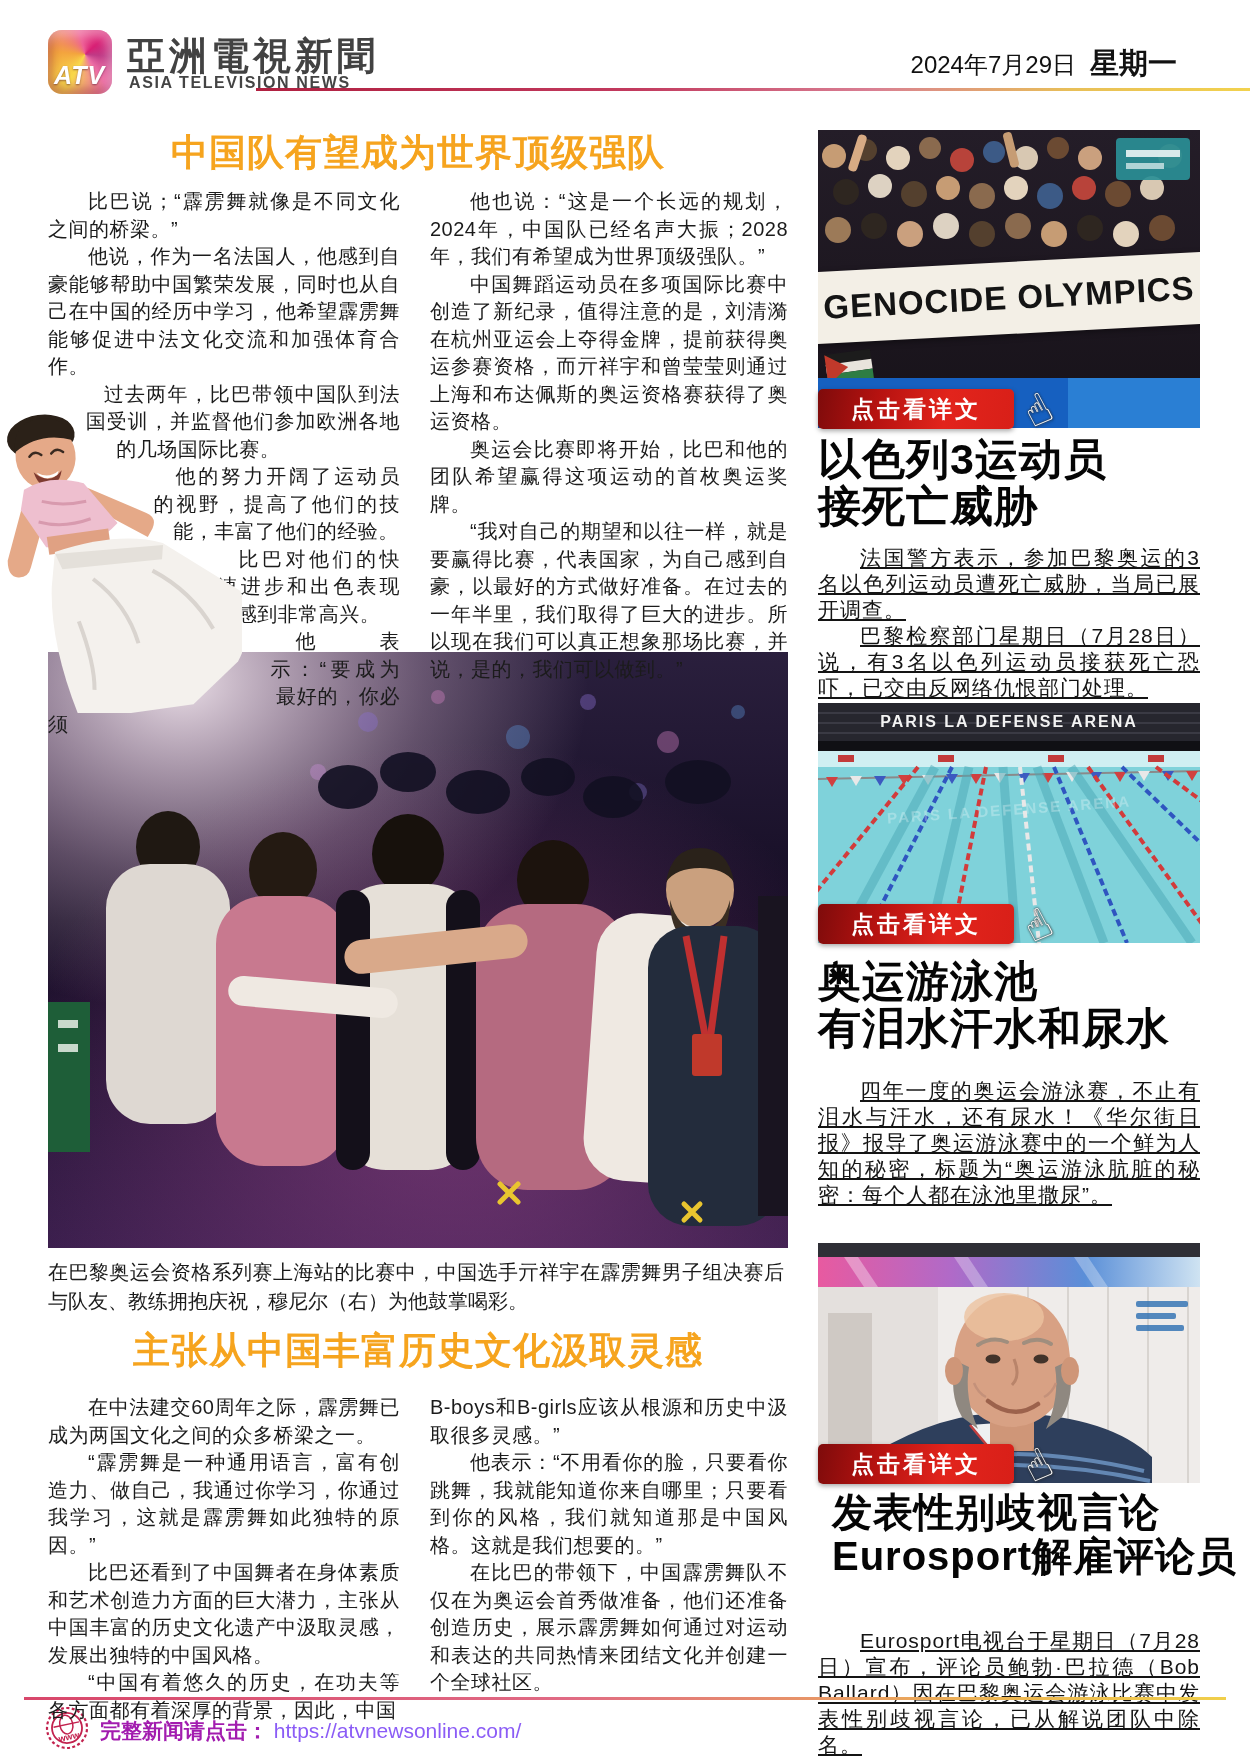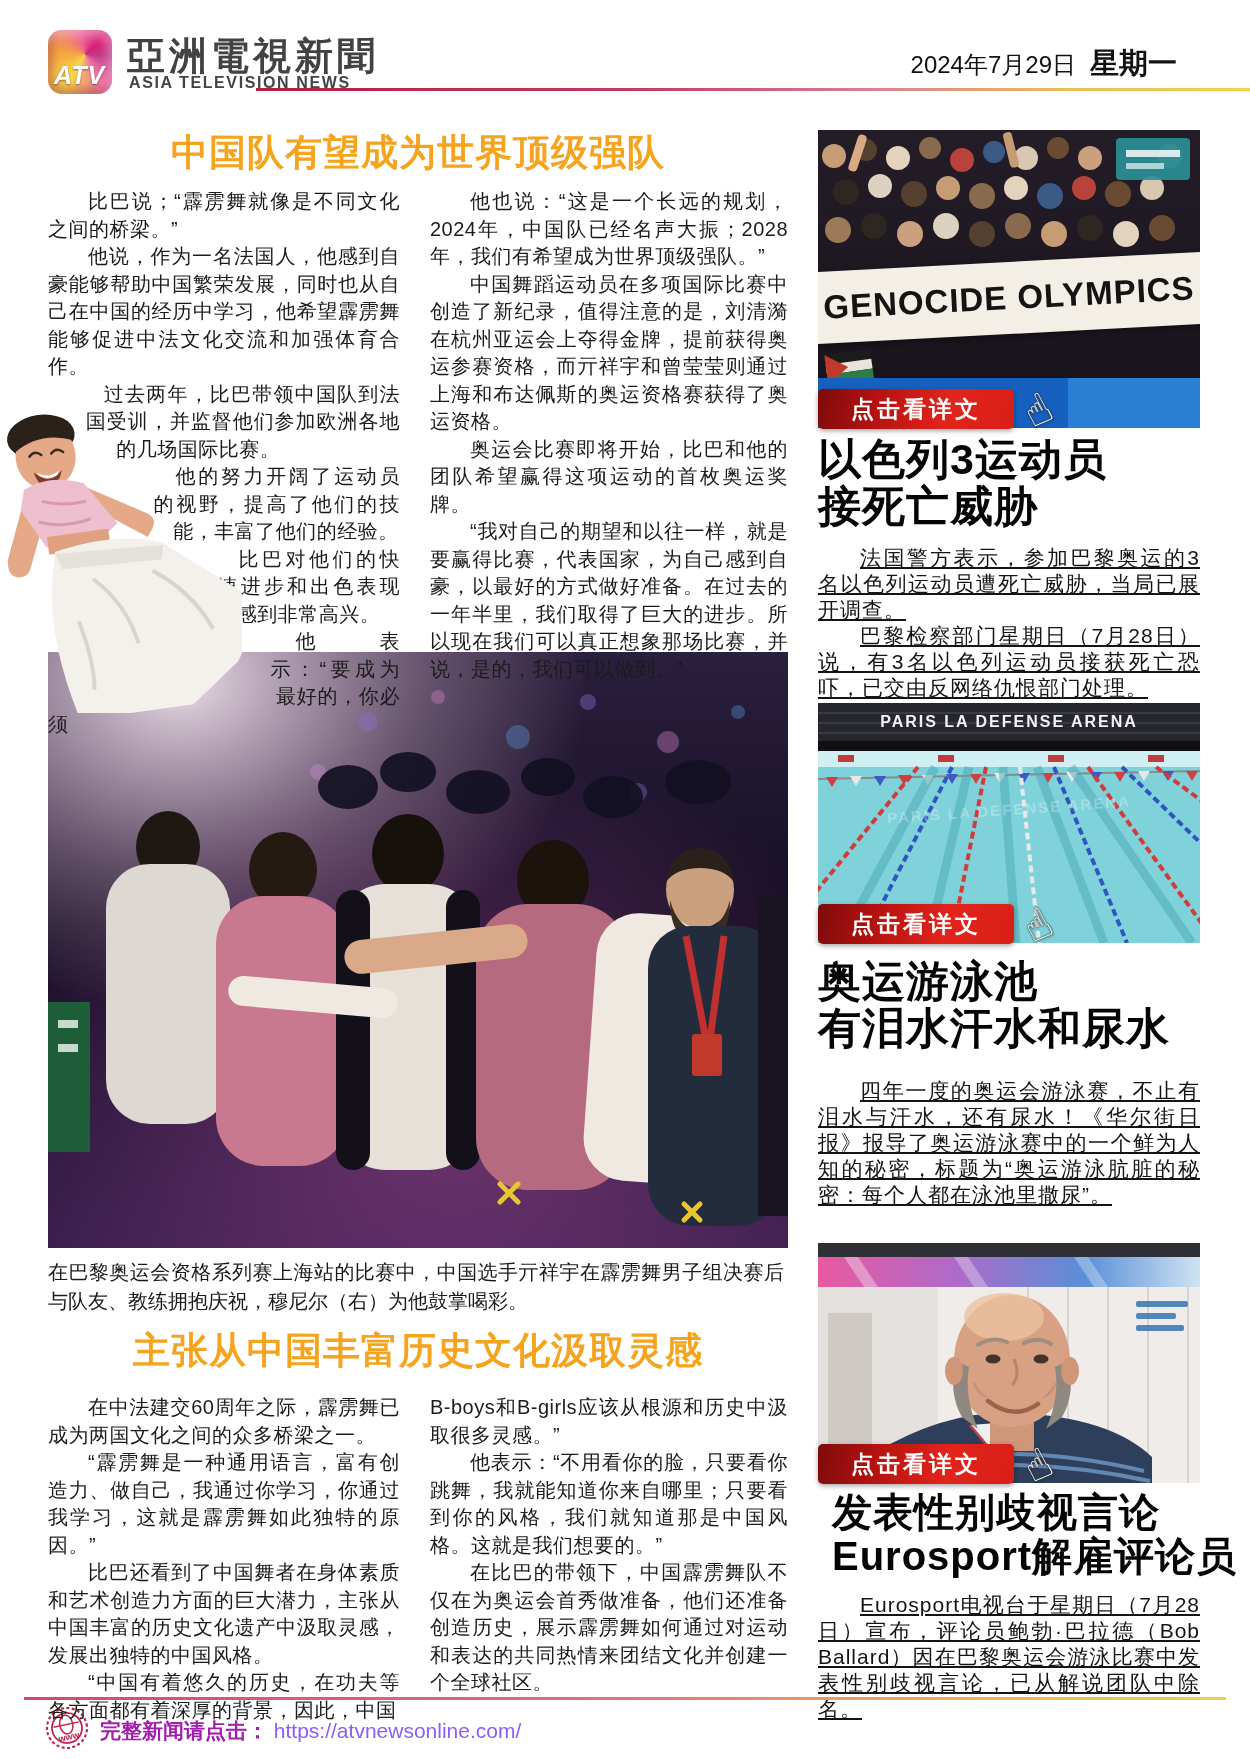--- a/index.html
+++ b/index.html
@@ -413,21 +413,21 @@
     </svg>
   </div>
   <div class="btn-read" style="left:818px;top:1444px;">
     <span>点击看详文</span>
     <span class="hand">☝</span>
   </div>
   <div class="abs sb-head" style="top:1490px;font-size:40px;margin-left:14px;">
     <div class="l1">发表性别歧视言论</div>
     <div class="l2">Eurosport解雇评论员</div>
   </div>
-  <div class="abs sb-body" style="top:1592px;">
+  <div class="abs sb-body" style="top:1628px;">
     <p>Eurosport电视台于星期日（7月28日）宣布，评论员鲍勃·巴拉德（Bob Ballard）因在巴黎奥运会游泳比赛中发表性别歧视言论，已从解说团队中除名。</p>
   </div>
 
   <div class="abs ftr-rule"></div>
   <div class="abs seal">
     <svg width="46" height="46" viewBox="0 0 46 46">
       <g transform="rotate(-12 23 23)" stroke="#c2224e" fill="none">
         <circle cx="23" cy="23" r="20" stroke-width="2.2" stroke-dasharray="3 2.4"></circle>
         <circle cx="23" cy="23" r="15" stroke-width="1.8"></circle>
         <ellipse cx="23" cy="19.5" rx="6.5" ry="9.5" stroke-width="1.5"></ellipse>

